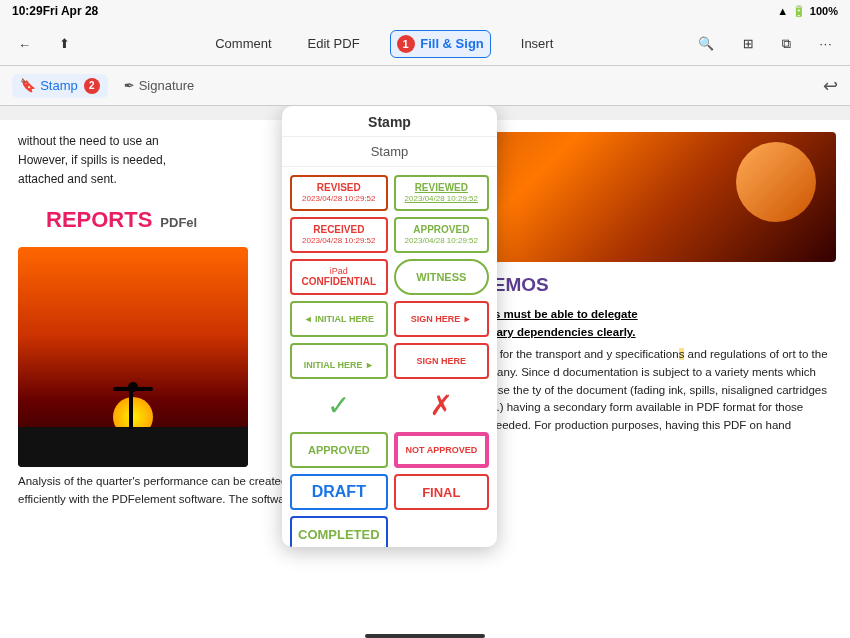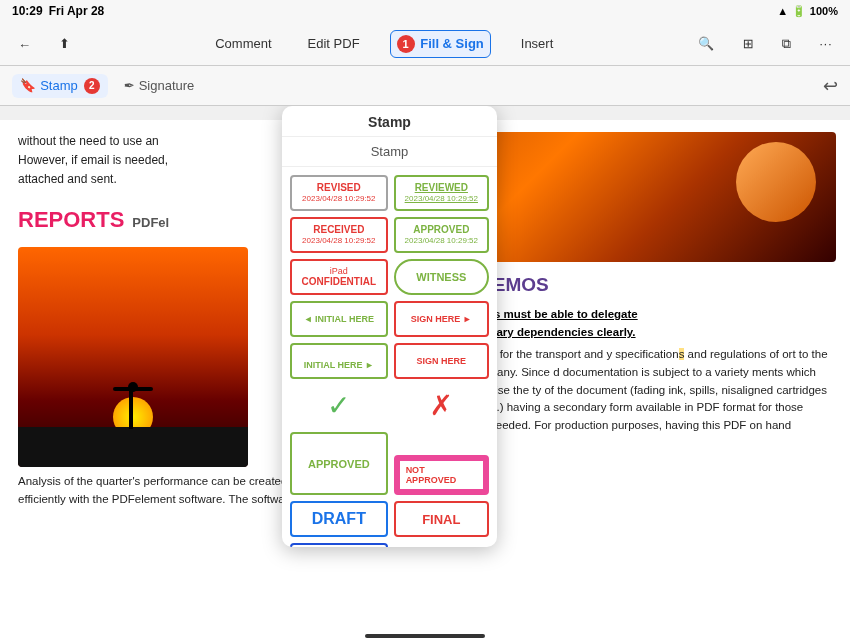--- a/index.html
+++ b/index.html
@@ -16,21 +16,21 @@
     .status-bar {
       height: 22px;
       background: #f7f7f7;
       display: flex;
       align-items: center;
       justify-content: space-between;
       padding: 0 12px;
       font-size: 12px;
       font-weight: 600;
     }
-    .status-left { display: flex; gap: 6px; align-items: center; }
+    .status-left { display: flex; align-items: center; }
     .status-right { display: flex; gap: 4px; align-items: center; font-size: 11px; }
 
     
     .toolbar {
       height: 44px;
       background: #f7f7f7;
       border-bottom: 1px solid #ccc;
       display: flex;
       align-items: center;
       justify-content: space-between;
@@ -200,21 +200,21 @@
       cursor: pointer;
       display: flex;
       align-items: center;
       justify-content: center;
       border-radius: 4px;
       padding: 4px 6px;
       min-height: 36px;
     }
 
     .stamp-revised {
-      border: 2px solid #a3a3a3;
+      border: 2px solid #c2410c;
       color: #e53935;
     }
     .stamp-reviewed {
       border: 2px solid #7cb342;
       color: #7cb342;
       text-decoration: underline;
     }
     .stamp-received {
       border: 2px solid #e53935;
       color: #e53935;
@@ -274,24 +274,23 @@
       font-size: 28px;
       border: none;
     }
     .stamp-approved-outline {
       border: 2px solid #7cb342;
       color: #7cb342;
       font-size: 11px;
       font-weight: bold;
     }
     .stamp-not-approved {
-      border: 6px solid #ec4899;
+      border: 4px solid #ec4899;
       color: #e53935;
       font-size: 10px;
-      margin-top: 23px;
     }
     .stamp-draft {
       border: 2px solid #1a73e8;
       color: #1a73e8;
       font-size: 16px;
       font-weight: bold;
       justify-content: center;
     }
     .stamp-final {
       border: 2px solid #e53935;
@@ -373,24 +372,24 @@
   </div>
   <div class="undo-btn">↩</div>
 </div>
 
 <div class="main-area">
   <div class="pdf-bg">
 
     <div class="pdf-left">
       <div class="pdf-left-text">
         <span>without the need to use an</span><br>
-        <span>However, if email is needed,</span><br>
+        <span>However, if spills is needed,</span><br>
         <span>attached and sent.</span>
       </div>
-      <div style="display:flex;align-items:baseline;gap:8px;margin-top:4px;">
+      <div style="display:flex;align-items:baseline;gap:8px;margin-top:4px;margin-left:28px;">
         <div class="pdf-heading">REPORTS</div>
         <div style="font-size:13px;font-weight:600;color:#555;">PDFel</div>
       </div>
 
       <div style="width:230px;height:220px;background:linear-gradient(180deg,#ff6600 0%,#cc3300 40%,#660000 70%,#220000 100%);border-radius:4px;margin:6px 0;position:relative;overflow:hidden;">
         <div style="position:absolute;bottom:30px;left:50%;transform:translateX(-50%);width:40px;height:40px;background:radial-gradient(circle,#ffee00,#ff8800);border-radius:50%;"></div>
         <div style="position:absolute;bottom:0;left:0;right:0;height:40px;background:#111;border-radius:0 0 4px 4px;"></div>
 
         <div style="position:absolute;bottom:38px;left:50%;transform:translateX(-50%);width:60px;height:60px;">
           <svg viewBox="0 0 60 60" width="60" height="60">

